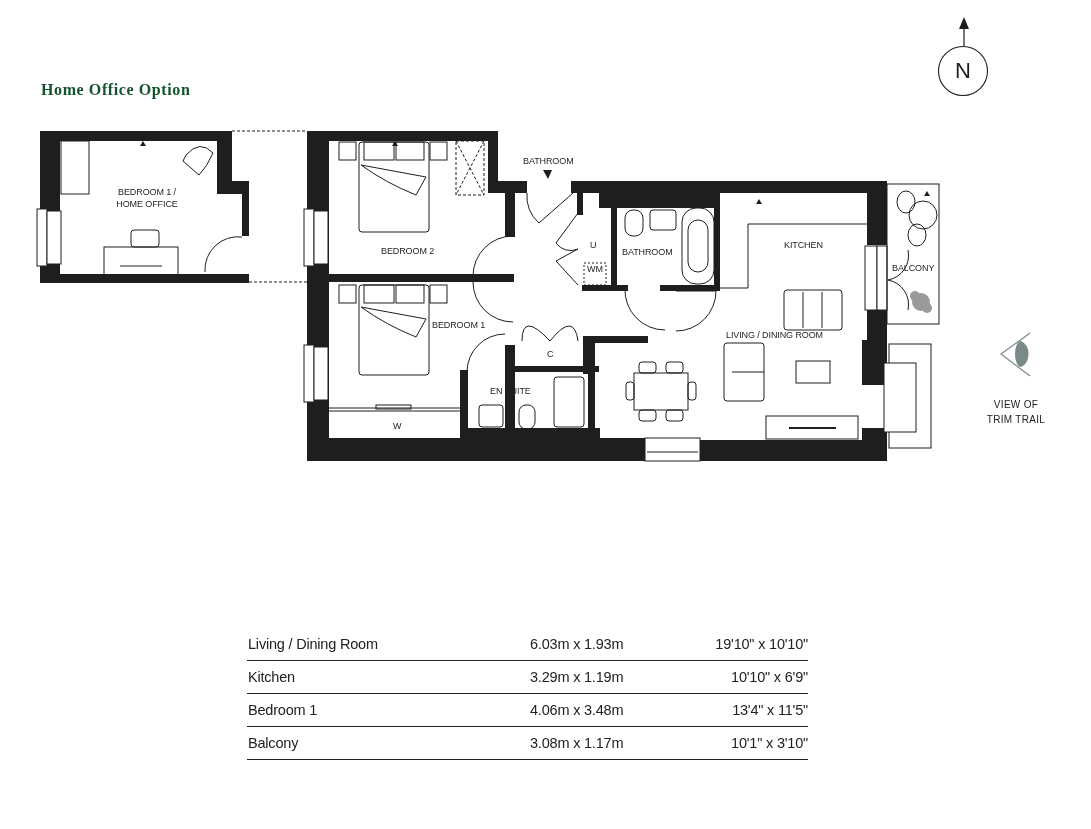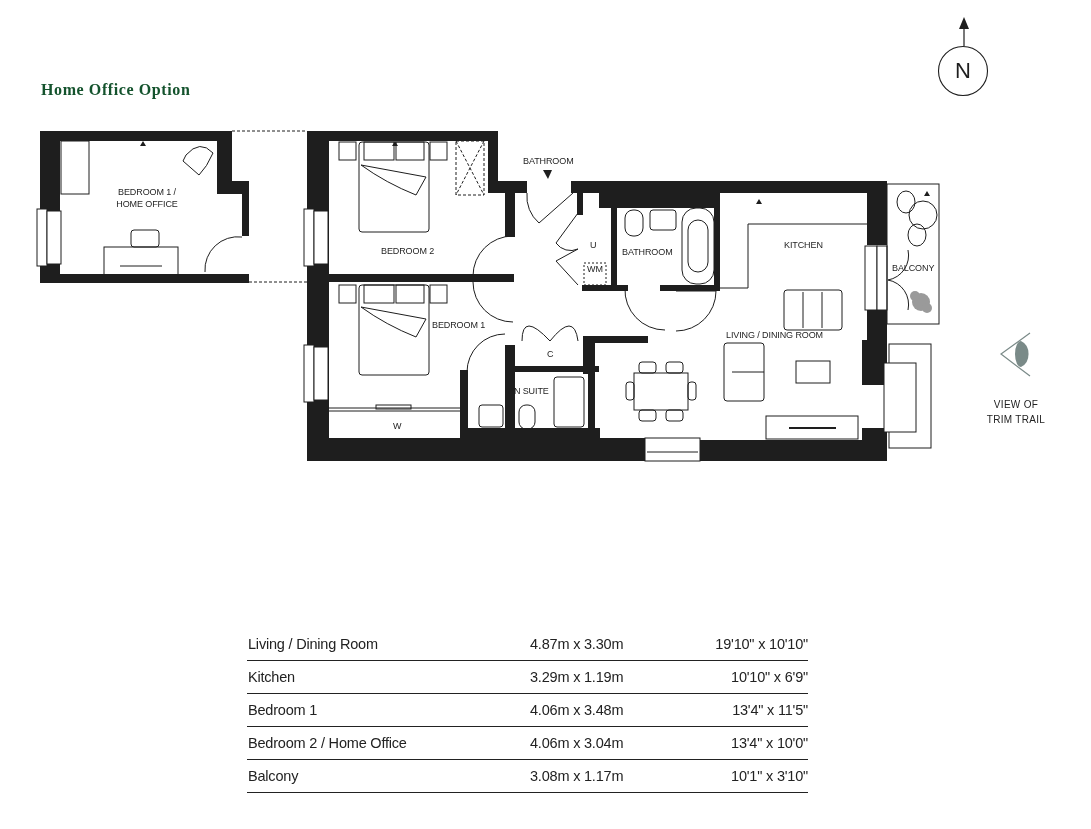--- a/index.html
+++ b/index.html
@@ -195,54 +195,49 @@
 </div>
 <div class="rlabel" style="left:381px; top:245px;">BEDROOM 2</div>
 <div class="rlabel" style="left:523px; top:155px;">BATHROOM</div>
 <div class="rlabel" style="left:590px; top:239px;">U</div>
 <div class="rlabel" style="left:587px; top:263px;">WM</div>
 <div class="rlabel" style="left:622px; top:246px;">BATHROOM</div>
 <div class="rlabel" style="left:784px; top:239px;">KITCHEN</div>
 <div class="rlabel" style="left:892px; top:262px;">BALCONY</div>
 <div class="rlabel" style="left:432px; top:319px;">BEDROOM 1</div>
 <div class="rlabel" style="left:547px; top:348px;">C</div>
-<div class="rlabel" style="left:508px; top:385px;">EN SUITE</div>
+<div class="rlabel" style="left:490px; top:385px;">EN SUITE</div>
 <div class="rlabel" style="left:726px; top:329px;">LIVING / DINING ROOM</div>
 <div class="rlabel" style="left:393px; top:420px;">W</div>
 
 <div class="view">
   <svg width="100" height="60">
     <polyline points="64,6 35,27 64,49" fill="none" stroke="#7a8a88" stroke-width="1.2"></polyline>
     <path d="M55,14 a12,14 0 0 1 0,26 a6,13 0 0 1 0,-26 z" fill="#7a8a88"></path>
   </svg>
   <div class="view-text">
     <div>VIEW OF</div>
     <div>TRIM TRAIL</div>
   </div>
 </div>
 
 <div class="dims">
   <div class="dim-row">
     <span class="dim-name">Living / Dining Room</span>
-    <span class="dim-metric">4.87m x 3.30m</span>
+    <span class="dim-metric">6.03m x 1.93m</span>
     <span class="dim-imp">19'10" x 10'10"</span>
   </div>
   <div class="dim-row">
     <span class="dim-name">Kitchen</span>
     <span class="dim-metric">3.29m x 1.19m</span>
     <span class="dim-imp">10'10" x 6'9"</span>
   </div>
   <div class="dim-row">
     <span class="dim-name">Bedroom 1</span>
     <span class="dim-metric">4.06m x 3.48m</span>
     <span class="dim-imp">13'4" x 11'5"</span>
   </div>
   <div class="dim-row">
-    <span class="dim-name">Bedroom 2 / Home Office</span>
-    <span class="dim-metric">4.06m x 3.04m</span>
-    <span class="dim-imp">13'4" x 10'0"</span>
-  </div>
-  <div class="dim-row">
     <span class="dim-name">Balcony</span>
     <span class="dim-metric">3.08m x 1.17m</span>
     <span class="dim-imp">10'1" x 3'10"</span>
   </div>
 </div>
 
 </body></html>

